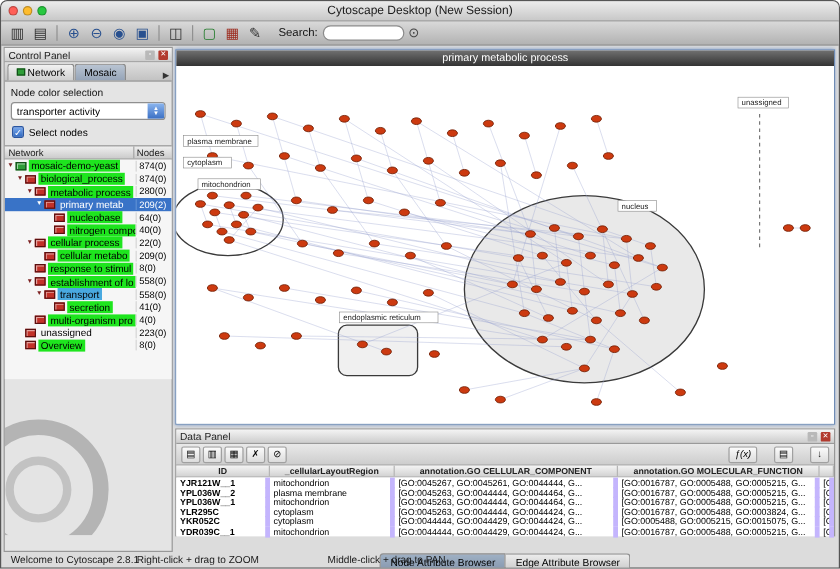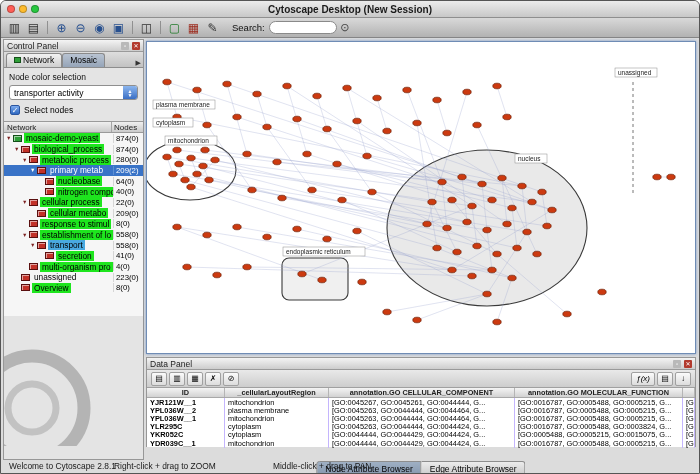--- a/index.html
+++ b/index.html
@@ -7,21 +7,21 @@
   .window { position:relative; width:700px; height:474px; background:#dcdcdc;
             border:1px solid #555; border-radius:6px 6px 0 0; overflow:hidden; }
 
   
   .titlebar { position:absolute; top:0; left:0; right:0; height:17px;
               background:linear-gradient(#ececec,#c8c8c8); border-bottom:1px solid #8f8f8f;
               display:flex; align-items:center; }
   .lights { display:flex; gap:4px; margin-left:6px; }
   .light { width:8px; height:8px; border-radius:50%; border:1px solid rgba(0,0,0,.25); }
   .light.red{background:#ff5f57}.light.yellow{background:#febc2e}.light.green{background:#28c840}
-  .wtitle { position:absolute; left:0; right:0; text-align:center; font-size:10px; color:#1a1a1a; font-weight:bold; }
+  .wtitle { position:absolute; left:0; right:0; text-align:center; font-size:10px; color:#1a1a1a; font-weight:normal; }
 
   
   .toolbar { position:absolute; top:17px; left:0; right:0; height:20px;
              background:linear-gradient(#d9d9d9,#b2b2b2); border-bottom:1px solid #868686;
              display:flex; align-items:center; padding:0 4px; }
   .ticons { display:flex; align-items:center; }
   .tbtn { border:none; background:transparent; width:19px; height:17px; font-size:12px;
           line-height:16px; text-align:center; padding:0; cursor:default; }
   .tint-blue{color:#28508f}.tint-dark{color:#303030}.tint-green{color:#1f7a28}.tint-red{color:#9c2a1d}
   .tsep { width:1px; height:13px; background:#909090; margin:0 4px; display:inline-block; }
@@ -91,28 +91,28 @@
   .ltext { font-size:6.5px; fill:#222; font-family:"Liberation Sans",sans-serif; }
 
   
   .dpanel { position:absolute; left:145px; top:356px; width:550px; height:90px;
             background:#e4e4e4; border:1px solid #979797; }
   .dtoolbar { height:18px; display:flex; align-items:center; padding:0 4px; gap:2px;
               background:linear-gradient(#e9e9e9,#cdcdcd); border-bottom:1px solid #a0a0a0; }
   .dbtn { height:14px; min-width:16px; border:1px solid #a0a0a0; border-radius:2px;
           background:linear-gradient(#fbfbfb,#dcdcdc); font-size:8px; line-height:12px; padding:0 2px; }
   .dbtn.wide { padding:0 4px; font-style:italic; }
-  .dright { margin-left:auto; display:flex; gap:2px; }
+  .dright { margin-left:auto; display:flex; gap:14px; }
   .dheader { display:flex; height:10px; background:linear-gradient(#f4f4f4,#d2d2d2);
              border-bottom:1px solid #a8a8a8; font-size:7.3px; font-weight:bold; color:#222; }
   .dhcell { display:flex; align-items:center; justify-content:center; overflow:hidden;
             white-space:nowrap; border-right:1px solid #b5b5b5; }
   .dbody { background:#fff; }
   .drow { display:flex; height:8.2px; align-items:center; font-size:7.4px; background:#fff; }
-  .dcell { overflow:hidden; white-space:nowrap; padding-left:3px; border-right:1px solid #c4b5fd; }
+  .dcell { overflow:hidden; white-space:nowrap; padding-left:3px; border-right:4px solid #c4b5fd; }
   .c0{width:78px; font-weight:bold;} .c1{width:104px} .c2{width:186px} .c3{width:168px} .c4{flex:1}
   .dheader .c0{font-weight:bold}
 
   
   .btabs { position:absolute; top:448px; left:420px; transform:translateX(-50%); display:flex;margin-top:12px; }
   .btab { font-size:8.5px; padding:2px 8px; border:1px solid #8d8d8d; border-left:none;
           background:linear-gradient(#ececec,#c9c9c9); }
   .btab:first-child { border-left:1px solid #8d8d8d; border-radius:3px 0 0 3px; }
   .btab:last-child { border-radius:0 3px 3px 0; }
   .btab.active { background:linear-gradient(#9fb0c4,#8496ad); }
@@ -298,20 +298,21 @@
       </div>
     <div class="logo-area">
       <svg width="139" height="130">
         <circle cx="28" cy="92" r="52" fill="none" stroke="#8d8d8d" stroke-width="13" opacity="0.55"></circle>
         <circle cx="28" cy="92" r="24" fill="none" stroke="#9a9a9a" stroke-width="7" opacity="0.45"></circle>
       </svg>
     </div>
   </div>
 
   <div class="netframe">
+    <div class="ftitle">primary metabolic process</div>
     <svg class="canvas" viewBox="0 0 548 298">
         <ellipse cx="43" cy="128" rx="46" ry="30" fill="none" stroke="#3a3a3a" stroke-width="1.1"></ellipse>
         <ellipse cx="340" cy="186" rx="100" ry="78" fill="#e9e9e9" stroke="#3a3a3a" stroke-width="1.1"></ellipse>
         <rect x="135" y="216" width="66" height="42" rx="7" fill="#f0f0f0" stroke="#3a3a3a" stroke-width="1.1"></rect>
         <line x1="486" y1="40" x2="486" y2="152" stroke="#777" stroke-width="1" stroke-dasharray="3,3"></line>
         <line x1="20" y1="115" x2="285" y2="160" class="edge"></line>
         <line x1="32" y1="122" x2="325" y2="164" class="edge"></line>
         <line x1="44" y1="116" x2="385" y2="160" class="edge"></line>
         <line x1="56" y1="124" x2="280" y2="182" class="edge"></line>
         <line x1="68" y1="118" x2="320" y2="180" class="edge"></line>

